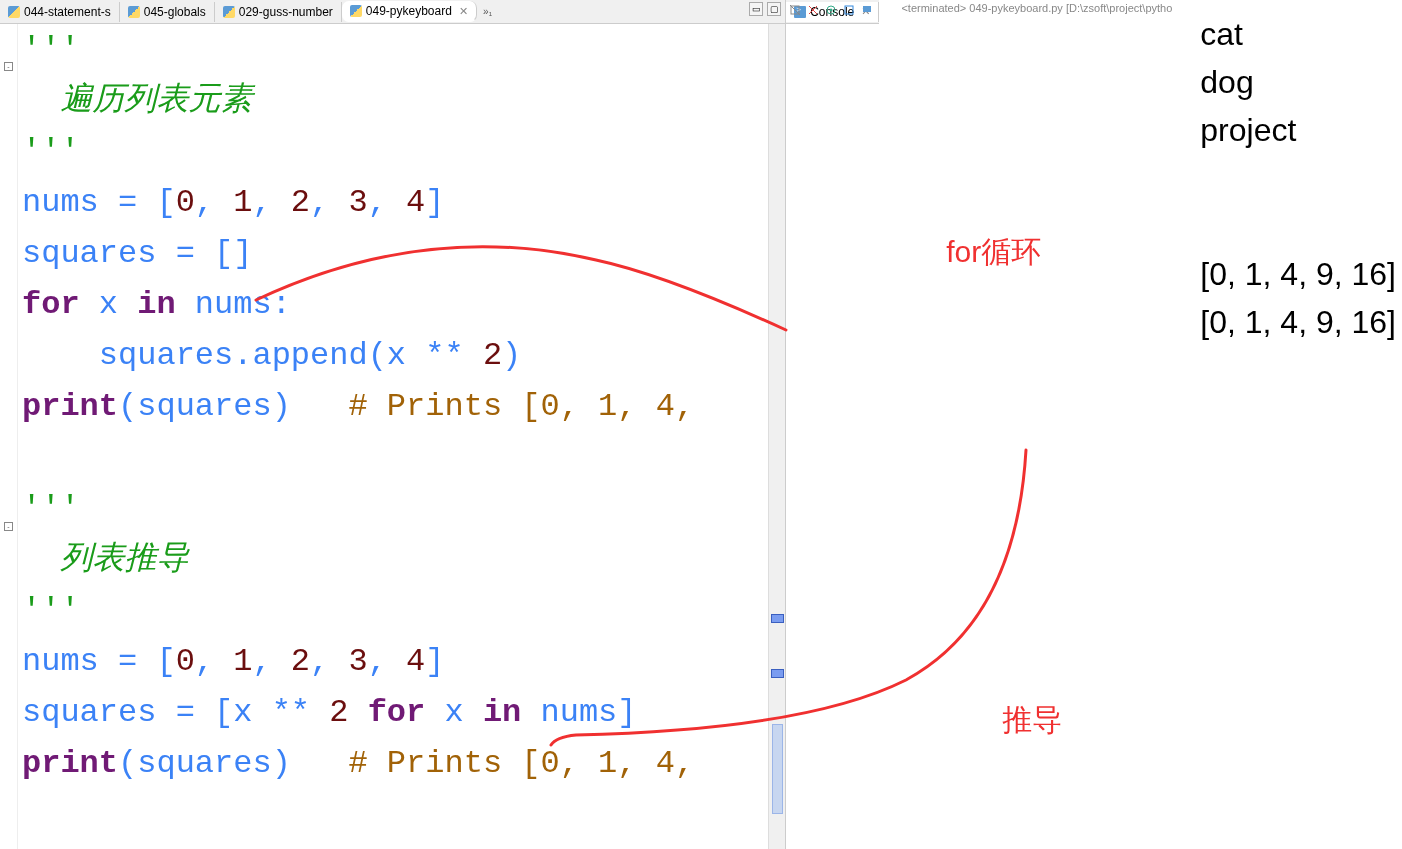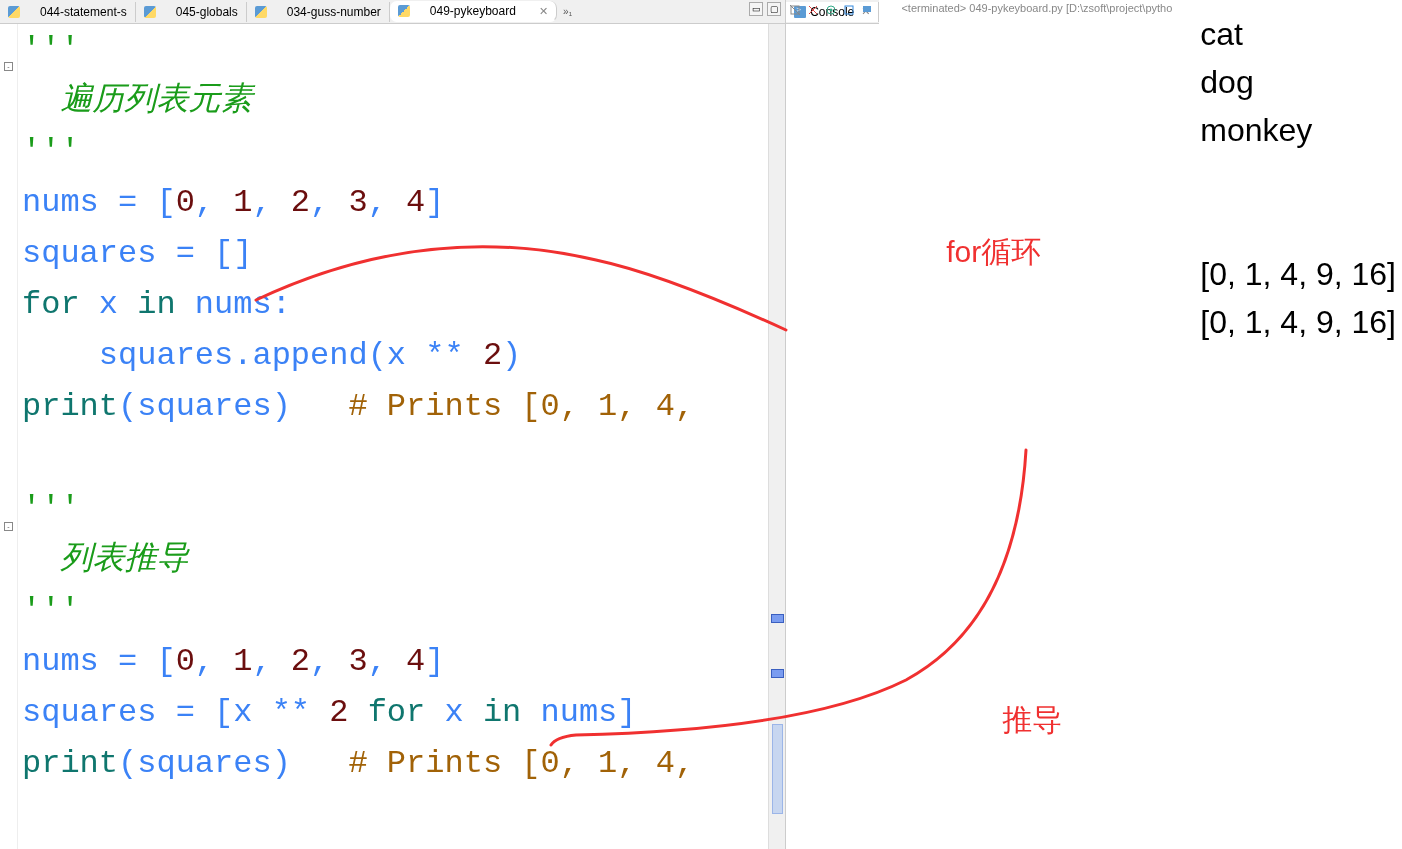--- a/index.html
+++ b/index.html
@@ -1,35 +1,35 @@
 <!DOCTYPE html>
 <html><head>
 <meta charset="utf-8">
 <style>
 * { margin: 0; padding: 0; box-sizing: border-box; }
 body { font-family: "Segoe UI", Tahoma, sans-serif; font-size: 12px; background: #fff; width: 1402px; height: 849px; overflow: hidden; position: relative; }
 .ide { display: flex; width: 100%; height: 100%; }
 .editor-pane { width: 895px; display: flex; flex-direction: column; border-right: 1px solid #ccc; }
 .console-pane { flex: 1; display: flex; flex-direction: row; position: relative; }
 .tab-bar { display: flex; align-items: center; background: #f0f0f0; border-bottom: 1px solid #ccc; height: 24px; position: relative; }
-.tab { display: flex; align-items: center; padding: 3px 8px; border-right: 1px solid #ccc; background: #f0f0f0; cursor: pointer; font-size: 12px; gap: 20px; }
+.tab { display: flex; align-items: center; padding: 3px 8px; border-right: 1px solid #ccc; background: #f0f0f0; cursor: pointer; font-size: 12px; gap: 4px; }
 .tab.active { background: #fff; border-bottom: 1px solid #fff; border-radius: 7px; }
 .tab-icon { width: 12px; height: 12px; display: inline-block; }
 .tab-close { font-size: 11px; color: #888; cursor: pointer; margin-left: 3px; }
 .overflow { padding: 2px 6px; font-size: 10px; color: #555; }
 .win-controls { position: absolute; right: 4px; top: 2px; display: flex; gap: 4px; }
 .win-btn { width: 14px; height: 14px; border: 1px solid #aaa; background: #f5f5f5; cursor: pointer; font-size: 9px; display: flex; align-items: center; justify-content: center; }
 .editor-body { flex: 1; display: flex; background: #fff; position: relative; }
 .gutter { width: 18px; background: #fff; border-right: 1px solid #eee; position: relative; }
 .fold { position: absolute; left: 4px; width: 9px; height: 9px; border: 1px solid #888; font-size: 7px; text-align: center; line-height: 7px; color: #555; background: #fff; }
 .code { font-family: Consolas, "Courier New", monospace; font-size: 32px; line-height: 51px; padding-left: 4px; white-space: pre; overflow: hidden; flex: 1; }
 .tok-str { color: #1a9c1a; }
 .tok-strit { color: #1a9c1a; font-style: italic; margin-top: 14px; }
 .tok-num { color: #6b0e0e; }
-.tok-kw { color: #0f766e; font-weight: normal; }
+.tok-kw { color: #701a75; font-weight: bold; }
 .tok-comment { color: #a16207; }
 .tok-plain { color: #3b82f6; }
 .vscroll { position: absolute; right: 0; top: 0; width: 17px; height: 100%; background: #f0f0f0; border-left: 1px solid #ddd; }
 .vscroll .mark { position: absolute; left: 2px; width: 13px; height: 9px; background: #7a9cf0; border: 1px solid #3a5fc0; }
 .vscroll .thumb { position: absolute; left: 3px; width: 11px; background: #c7d6f0; border: 1px solid #9bb5e8; }
 .console-tabbar { display: flex; align-items: center; background: #f0f0f0; border-bottom: 1px solid #ccc; height: 24px; position: relative; }
 .console-tab { display: flex; align-items: center; padding: 3px 8px; background: #fff; border-right: 1px solid #ccc; gap: 4px; font-size: 12px; }
 .console-tools { position: absolute; right: 4px; top: 2px; display: flex; gap: 2px; }
 .tool-btn { width: 16px; height: 16px; display: flex; align-items: center; justify-content: center; cursor: pointer; }
 .term-line { font-size: 11px; color: #888; padding: 2px 22px; white-space: nowrap; overflow: hidden; }
@@ -50,21 +50,21 @@
       <div class="tab">
         <span class="tab-icon py-icon"></span>
         <span>044-statement-s</span>
       </div>
       <div class="tab">
         <span class="tab-icon py-icon"></span>
         <span>045-globals</span>
       </div>
       <div class="tab">
         <span class="tab-icon py-icon"></span>
-        <span>034-guss-number</span>
+        <span>029-guss-number</span>
       </div>
       <div class="tab active">
         <span class="tab-icon py-icon"></span>
         <span>049-pykeyboard</span>
         <span class="tab-close">✕</span>
       </div>
       <div class="overflow">»₁</div>
       <div class="win-controls">
         <div class="win-btn">▭</div>
         <div class="win-btn">▢</div>
@@ -116,21 +116,21 @@
             </svg>
           </div>
         <div class="tool-btn">
             <svg width="12" height="12">
               <rect x="2" y="2" width="8" height="6" fill="#5b9bd5"></rect>
             </svg>
           </div>
       </div>
     </div>
     <div class="term-line">&lt;terminated&gt; 049-pykeyboard.py [D:\zsoft\project\pytho</div>
-    <div class="console-out" id="console-out"><div>cat</div><div>dog</div><div>monkey</div><div>&nbsp;</div><div>&nbsp;</div><div>[0, 1, 4, 9, 16]</div><div>[0, 1, 4, 9, 16]</div></div>
+    <div class="console-out" id="console-out"><div>cat</div><div>dog</div><div>project</div><div>&nbsp;</div><div>&nbsp;</div><div>[0, 1, 4, 9, 16]</div><div>[0, 1, 4, 9, 16]</div></div>
 
     <div class="annotation" style="left:160px;top:232px">for循环</div>
     <div class="annotation" style="left:216px;top:700px">推导</div>
 
     <svg class="hand-path" style="left:-540px;top:230px" width="560" height="130">
       <path d="M10,70 Q180,-10 350,30 Q420,45 540,100" stroke="#f03030" stroke-width="3" fill="none" stroke-linecap="round"></path>
     </svg>
     <svg class="hand-path" style="left:-240px;top:440px" width="490" height="310">
       <path d="M480,10 Q470,180 360,240 Q260,290 30,295 Q10,297 5,305" stroke="#f03030" stroke-width="3" fill="none" stroke-linecap="round"></path>
     </svg>

